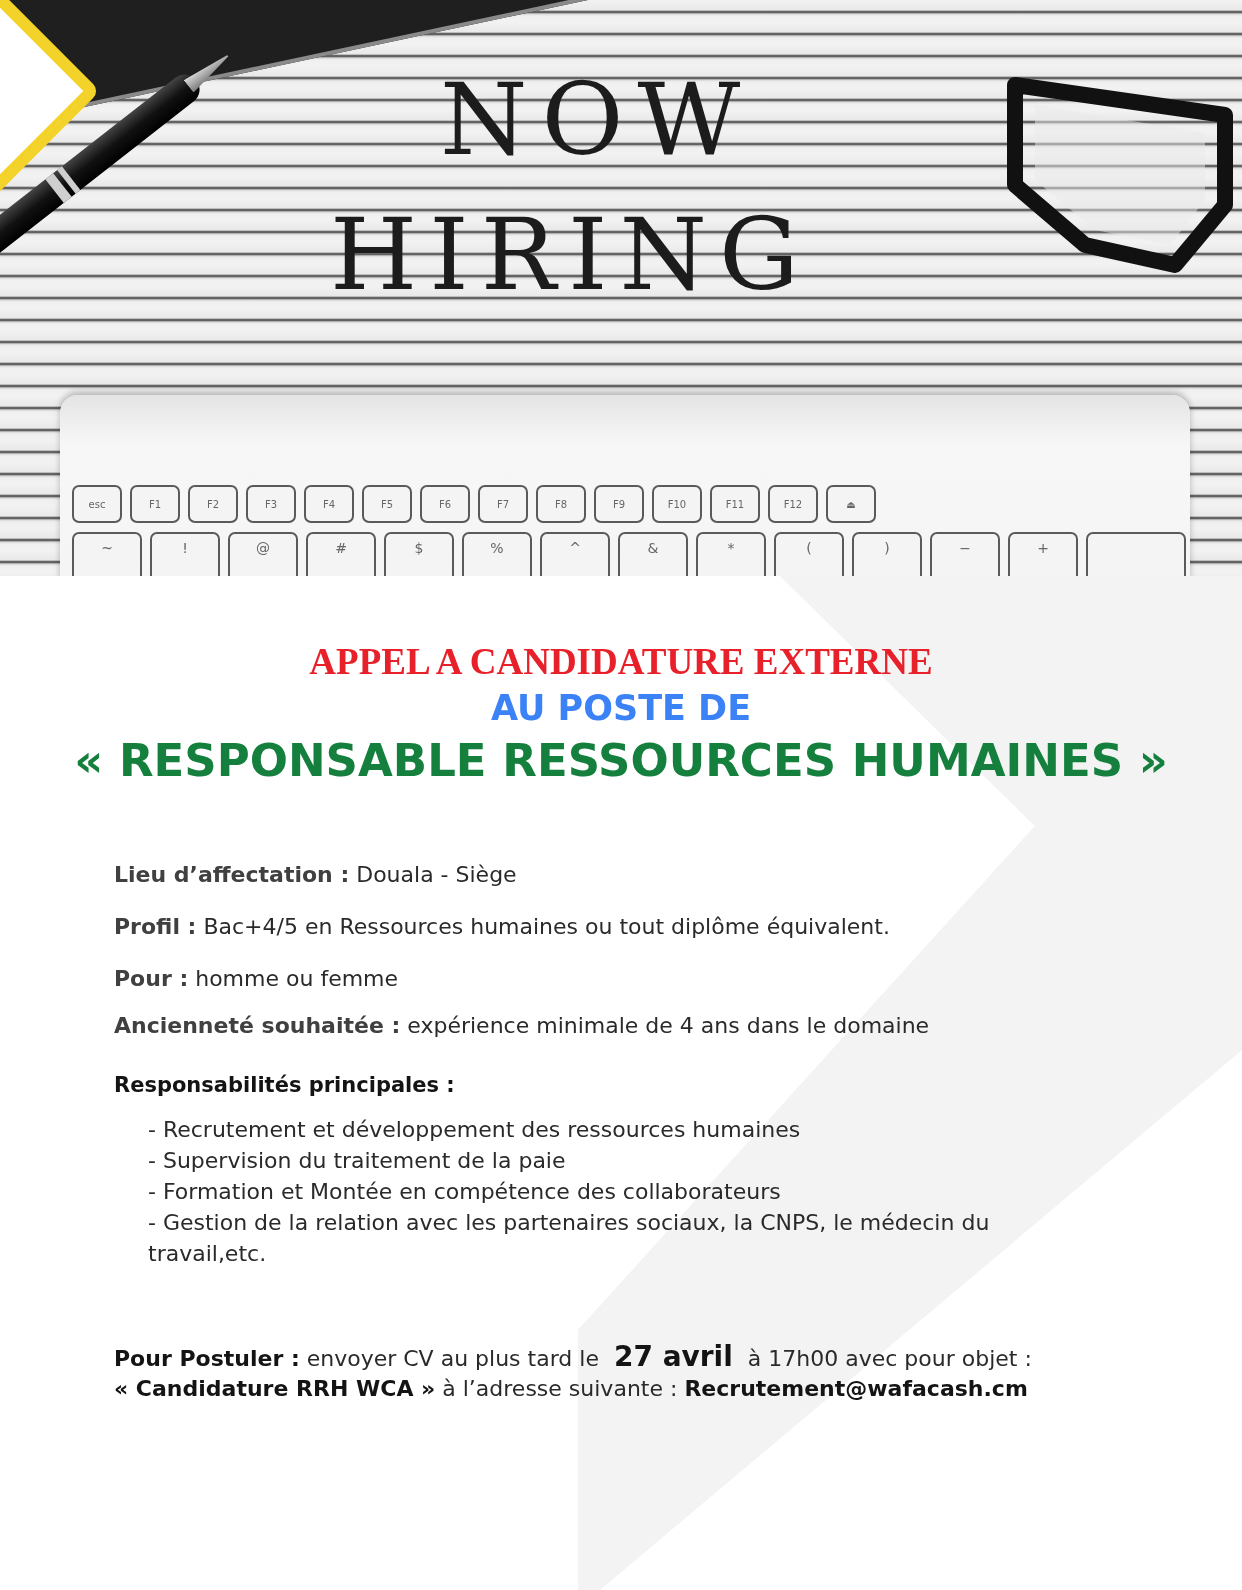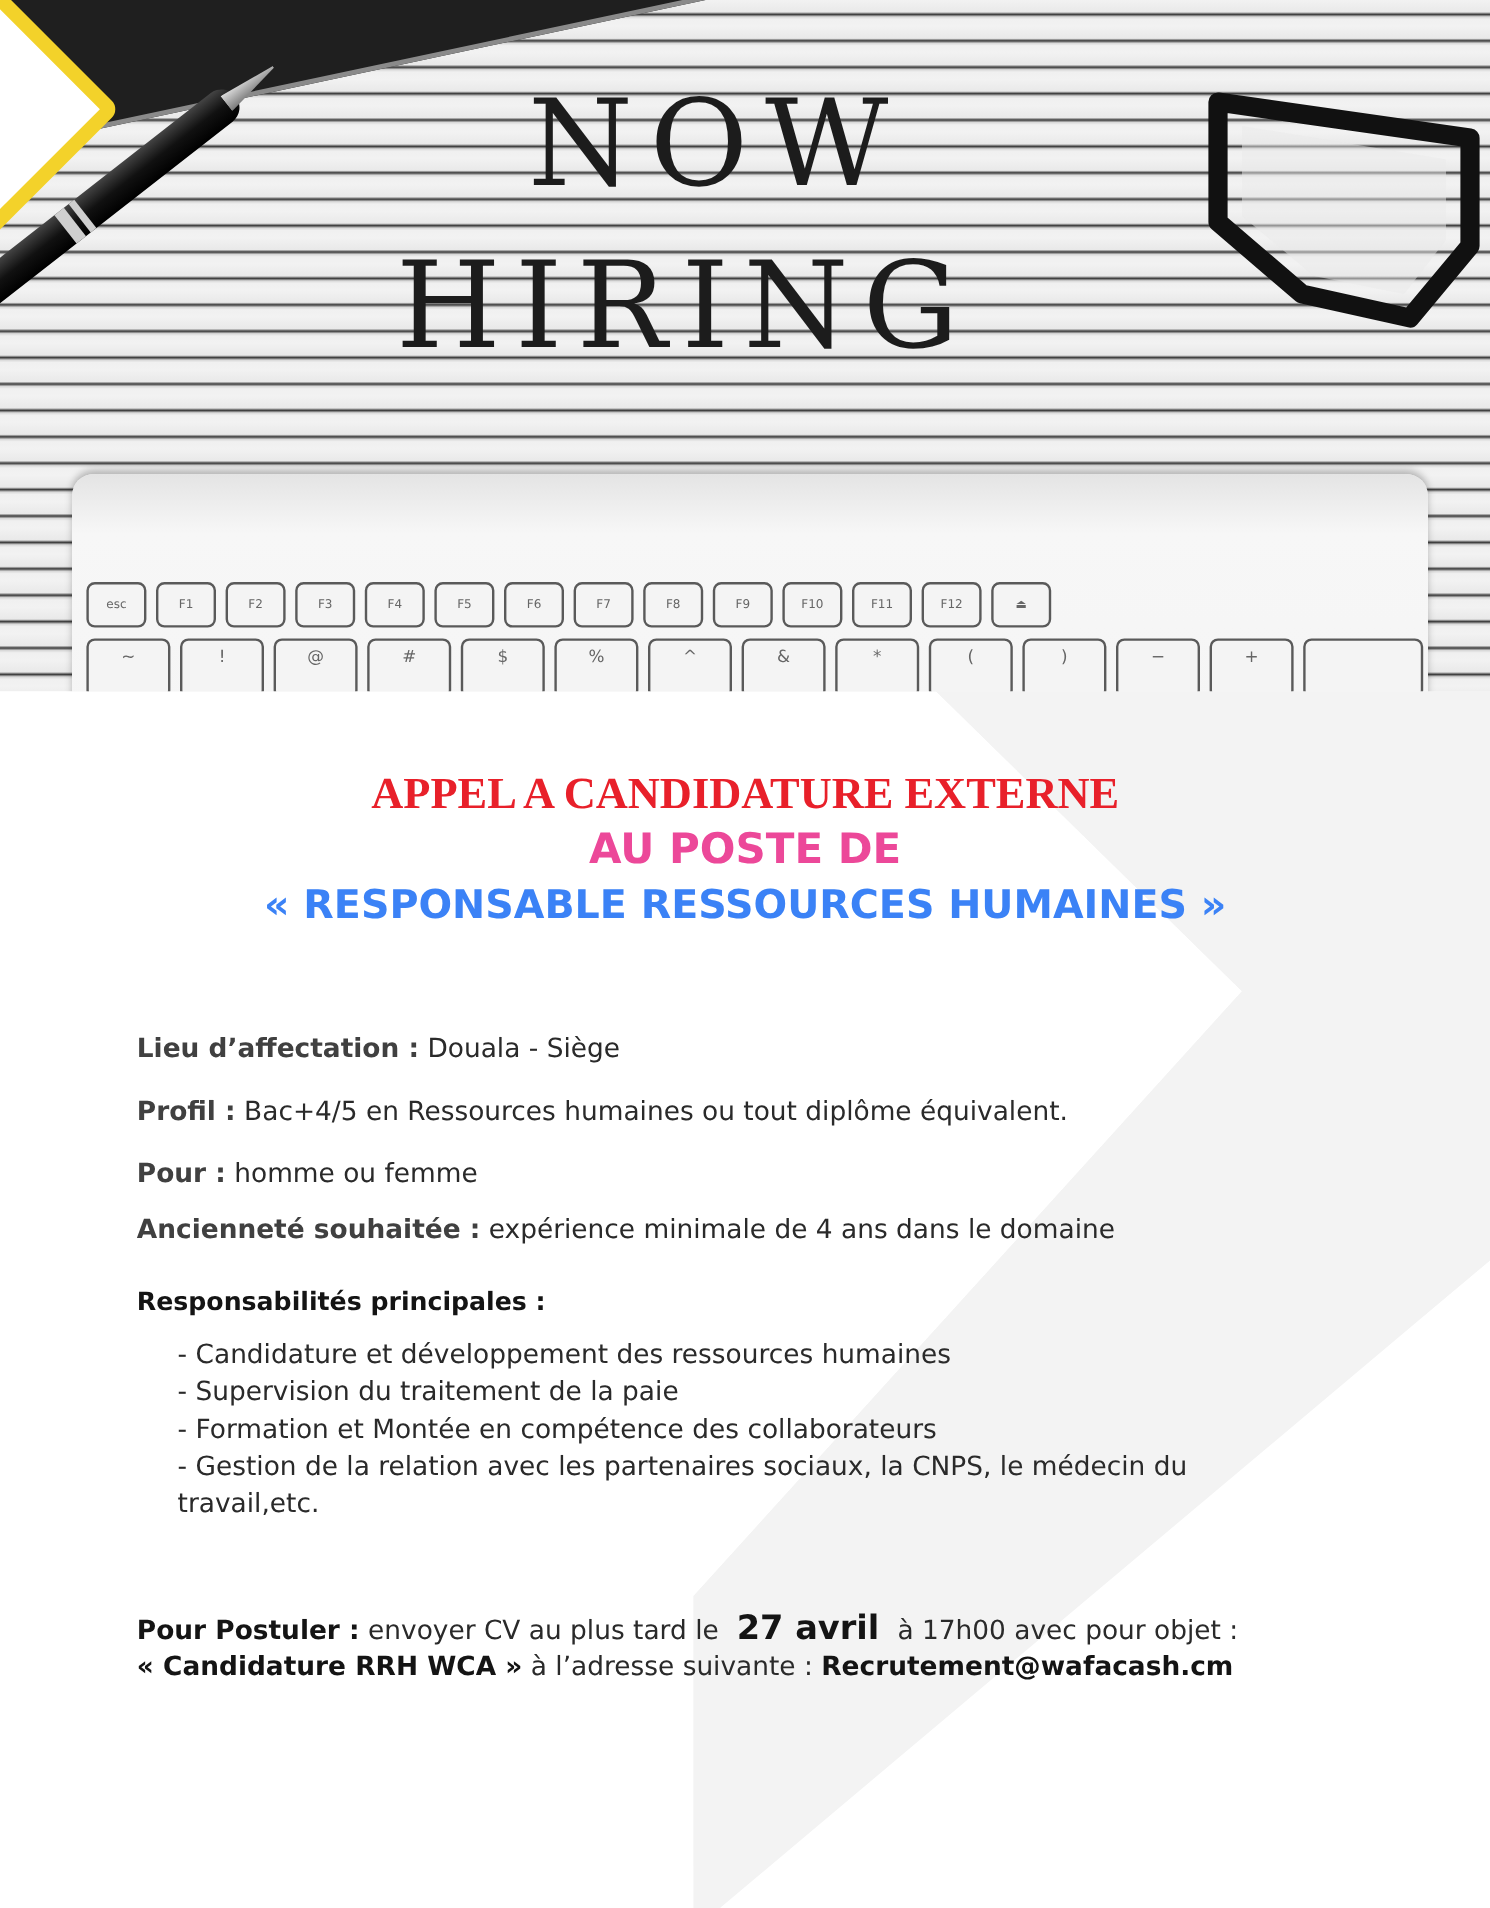--- a/index.html
+++ b/index.html
@@ -50,22 +50,22 @@
   .key { width: 50px; height: 38px; border: 2px solid #5a5a5a; border-radius: 7px; background: #f4f4f4; font-size: 10px; color: #666; display: flex; align-items: center; justify-content: center; }
   .keys2 .key { height: 50px; width: 70px; align-items: flex-start; padding-top: 6px; font-size: 14px; }
 
   
   .chevron { position: absolute; left: 0; top: 0; width: 1242px; height: 1590px; pointer-events: none; }
 
   
   .content { position: absolute; left: 0; top: 576px; width: 1242px; height: 1014px; }
   .title { position: absolute; left: 0; width: 1242px; text-align: center; font-family: "DejaVu Sans", sans-serif; font-weight: bold; }
   .title.red { top: 64px; color: #e8202a; font-size: 37px; font-family: Liberation Serif, serif; }
-  .title.l2 { top: 112px; font-size: 35px; color: #ec4899; }
-  .title.l3 { top: 158px; font-size: 33px; color: #3b82f6; }
+  .title.l2 { top: 112px; font-size: 35px; color: #3b82f6; }
+  .title.l3 { top: 158px; font-size: 45px; color: #15803d; }
 
   .field { position: absolute; left: 114px; font-size: 22px; color: #2a2a2a; white-space: nowrap; }
   .field b { font-weight: bold; color: #404040; text-align: right; }
   .resp-title { position: absolute; left: 114px; top: 497px; font-size: 21px; font-weight: bold; color: #141414; }
   .bullets { position: absolute; left: 148px; top: 538px; font-size: 22px; line-height: 31px; color: #2a2a2a; }
   .bullets div { white-space: nowrap; }
 
   .apply { position: absolute; left: 114px; top: 766px; font-size: 22px; color: #2a2a2a; line-height: 30px; white-space: nowrap; }
   .apply b { font-weight: bold; color: #141414; }
   .apply .date { font-size: 28px; font-weight: bold; color: #141414; margin: 0 8px; }
@@ -151,21 +151,21 @@
     <b>Pour :</b>
     <span>homme ou femme</span>
   </div>
   <div class="field" style="top:437px">
     <b>Ancienneté souhaitée :</b>
     <span>expérience minimale de 4 ans dans le domaine</span>
   </div>
 
   <div class="resp-title">Responsabilités principales :</div>
   <div class="bullets">
-    <div>- Candidature et développement des ressources humaines</div>
+    <div>- Recrutement et développement des ressources humaines</div>
     <div>- Supervision du traitement de la paie</div>
     <div>- Formation et Montée en compétence des collaborateurs</div>
     <div>- Gestion de la relation avec les partenaires sociaux, la CNPS, le médecin du</div>
     <div>travail,etc.</div>
   </div>
 
   <div class="apply">
     <div>
       <b>Pour Postuler :</b>
       <span>envoyer CV au plus tard le</span>

